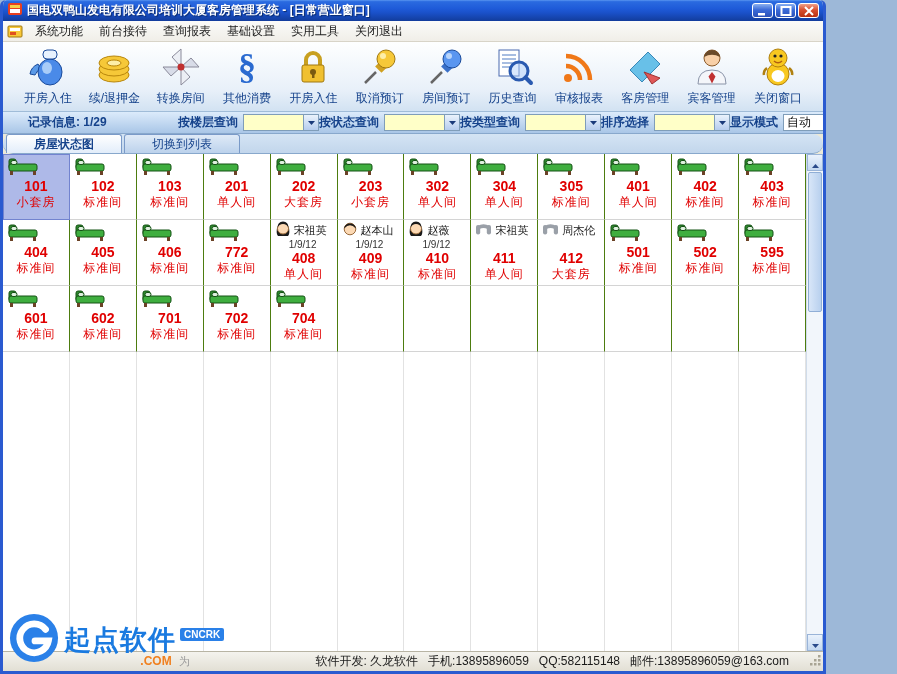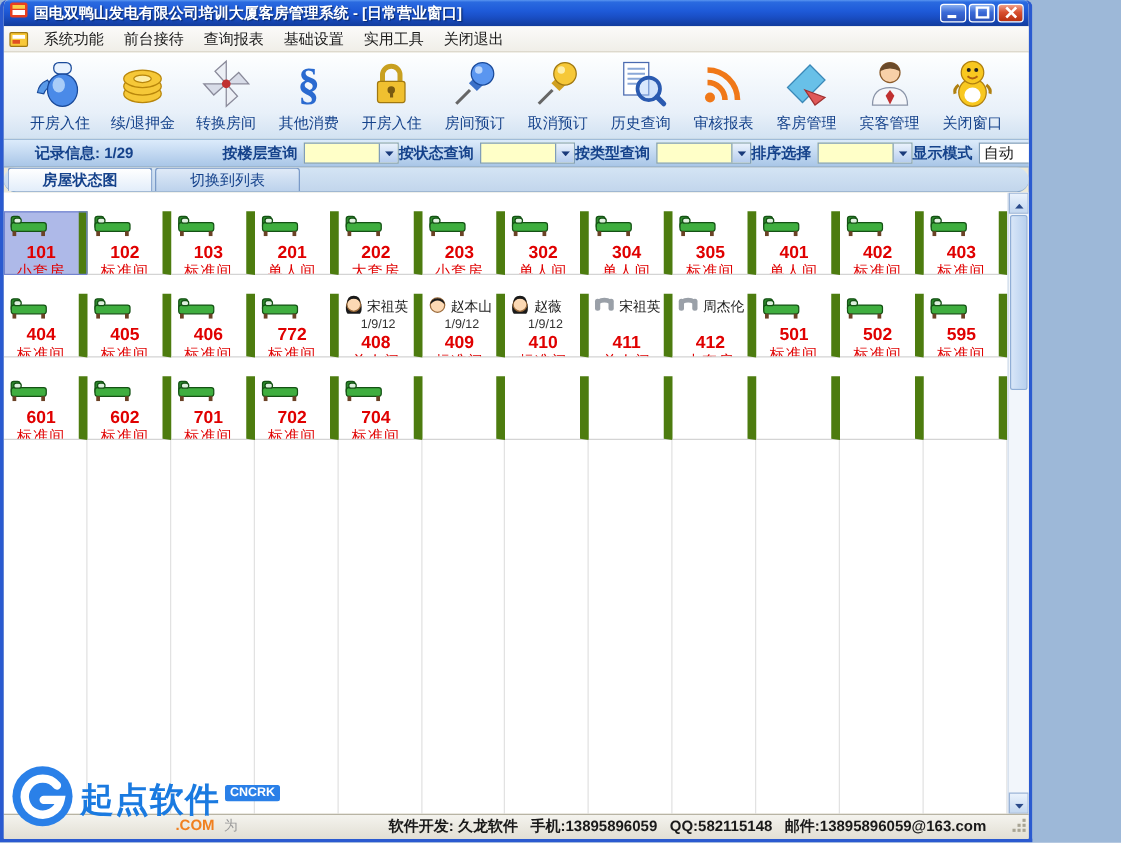--- a/index.html
+++ b/index.html
@@ -54,22 +54,22 @@
     border-bottom:1px solid #88a8cc;display:flex;align-items:flex-end;padding-left:3px;gap:2px;border-radius:10px;}
   .tab{height:19px;min-width:116px;text-align:center;line-height:18px;font-size:12px;color:#15428b;
     border:1px solid #7a9ac8;border-bottom:none;border-radius:3px 3px 0 0;
     background:linear-gradient(180deg,#dfeaf7,#bcd2ec);cursor:default;}
   .tab.active{background:linear-gradient(180deg,#ffffff,#e2edfa);font-weight:bold;}
 
   
   .room-area{flex:1;background:#fff;display:flex;position:relative;overflow:hidden;}
   .grid-wrap{flex:1;display:flex;flex-direction:column;overflow:hidden;}
   .room-grid{display:grid;grid-template-columns:repeat(12,1fr);grid-auto-rows:66px;}
-  .room-cell{border-right:7px solid #4d7c0f;border-bottom:1px solid #d4d4d4;padding-top:2px;
-    overflow:hidden;cursor:default;margin-top:15px;}
+  .room-cell{border-right:1px solid #4d7c0f;border-bottom:1px solid #d4d4d4;padding-top:2px;
+    overflow:hidden;cursor:default;}
   .room-cell.selected{background:#aeb9e8;outline:1px solid #7283cf;outline-offset:-1px;}
   .grid-ext{flex:1;display:grid;grid-template-columns:repeat(12,1fr);}
   .ext-col{border-right:1px solid #e2e2e2;}
   .bed-row{height:22px;display:flex;align-items:center;padding-left:5px;}
   .guest-row{height:17px;display:flex;align-items:center;gap:3px;padding-left:4px;}
   .guest-name{font-size:11px;color:#1a1a1a;white-space:nowrap;}
   .guest-date{height:11px;line-height:11px;font-size:10px;color:#333;padding-left:18px;}
   .room-number{text-align:center;color:#e00000;font-weight:bold;font-size:14px;line-height:17px;}
   .room-type{text-align:center;color:#e00000;font-size:12px;line-height:15px;letter-spacing:1px;}
 
@@ -77,21 +77,21 @@
   .vscroll{flex:0 0 17px;background:#f2f6fb;border-left:1px solid #d0dcea;display:flex;
     flex-direction:column;}
   .scroll-btn{height:17px;flex:0 0 17px;background:linear-gradient(180deg,#eaf2fc,#c4d8f0);
     border:1px solid #9ab4d8;display:flex;align-items:center;justify-content:center;}
   .scroll-thumb{height:140px;margin:1px;background:linear-gradient(90deg,#d8e6f8,#b8d0ee);
     border:1px solid #90aed6;border-radius:2px;}
   .scroll-track-fill{flex:1;}
 
   
   .statusbar{height:20px;flex:0 0 20px;background:linear-gradient(180deg,#f4f3ee,#e2dfd4);
-    border-top:1px solid #b8b4a4;display:flex;align-items:center;position:relative;font-size:12px;color:#1a1a1a;font-weight:bold;}
+    border-top:1px solid #b8b4a4;display:flex;align-items:center;position:relative;font-size:12px;color:#1a1a1a;}
   .status-text{margin-left:auto;margin-right:34px;white-space:pre;}
   .resize-grip{position:absolute;right:1px;bottom:1px;}
 
   
   .watermark{position:absolute;left:6px;bottom:4px;display:flex;align-items:flex-end;gap:5px;z-index:20;}
   .wm-text{display:flex;flex-direction:column;}
   .wm-row1{display:flex;align-items:flex-start;gap:4px;}
   .wm-name{font-size:27px;font-weight:bold;color:#1a7ae0;line-height:28px;letter-spacing:1px;}
   .wm-badge{font-size:10px;font-weight:bold;color:#fff;background:#2a80e8;border-radius:2px;
     padding:1px 4px;margin-top:2px;}
@@ -199,37 +199,37 @@
             <circle cx="20" cy="26" r="3" fill="#7a5a10"></circle>
             <rect x="19" y="27" width="2.5" height="5" fill="#7a5a10"></rect>
           </svg>
         </span>
         <span class="tool-label">开房入住</span>
       </div>
       <div class="tool-item">
         <span class="tool-icon">
           <svg width="40" height="42" viewBox="0 0 40 42">
             <path d="M16 26 L5 37" stroke="#666" stroke-width="2.5"></path>
+            <rect x="17" y="16" width="9" height="9" fill="#d0a020" transform="rotate(45 21.5 20.5)"></rect>
+            <circle cx="26" cy="13" r="9" fill="#f6c838" stroke="#a07810"></circle>
+            <circle cx="23" cy="10" r="3" fill="#fdeea8"></circle>
+          </svg>
+        </span>
+        <span class="tool-label">取消预订</span>
+      </div>
+      <div class="tool-item">
+        <span class="tool-icon">
+          <svg width="40" height="42" viewBox="0 0 40 42">
+            <path d="M16 26 L5 37" stroke="#666" stroke-width="2.5"></path>
             <rect x="17" y="16" width="9" height="9" fill="#3a70c8" transform="rotate(45 21.5 20.5)"></rect>
             <circle cx="26" cy="13" r="9" fill="#5a96f0" stroke="#1a4a9a"></circle>
             <circle cx="23" cy="10" r="3" fill="#b8d4fa"></circle>
           </svg>
         </span>
         <span class="tool-label">房间预订</span>
-      </div>
-      <div class="tool-item">
-        <span class="tool-icon">
-          <svg width="40" height="42" viewBox="0 0 40 42">
-            <path d="M16 26 L5 37" stroke="#666" stroke-width="2.5"></path>
-            <rect x="17" y="16" width="9" height="9" fill="#d0a020" transform="rotate(45 21.5 20.5)"></rect>
-            <circle cx="26" cy="13" r="9" fill="#f6c838" stroke="#a07810"></circle>
-            <circle cx="23" cy="10" r="3" fill="#fdeea8"></circle>
-          </svg>
-        </span>
-        <span class="tool-label">取消预订</span>
       </div>
       <div class="tool-item">
         <span class="tool-icon">
           <svg width="42" height="42" viewBox="0 0 42 42">
             <rect x="7" y="4" width="20" height="26" fill="#fff" stroke="#4a6ab0"></rect>
             <g stroke="#8aa8d8" stroke-width="1.5">
               <path d="M10 9 h14 M10 13 h14 M10 17 h14 M10 21 h10"></path>
             </g>
             <circle cx="27" cy="25" r="9" fill="rgba(170,205,250,0.45)" stroke="#2a5ab0" stroke-width="3"></circle>
             <path d="M33.5 31.5 L39 37" stroke="#2a5ab0" stroke-width="4" stroke-linecap="round"></path>

